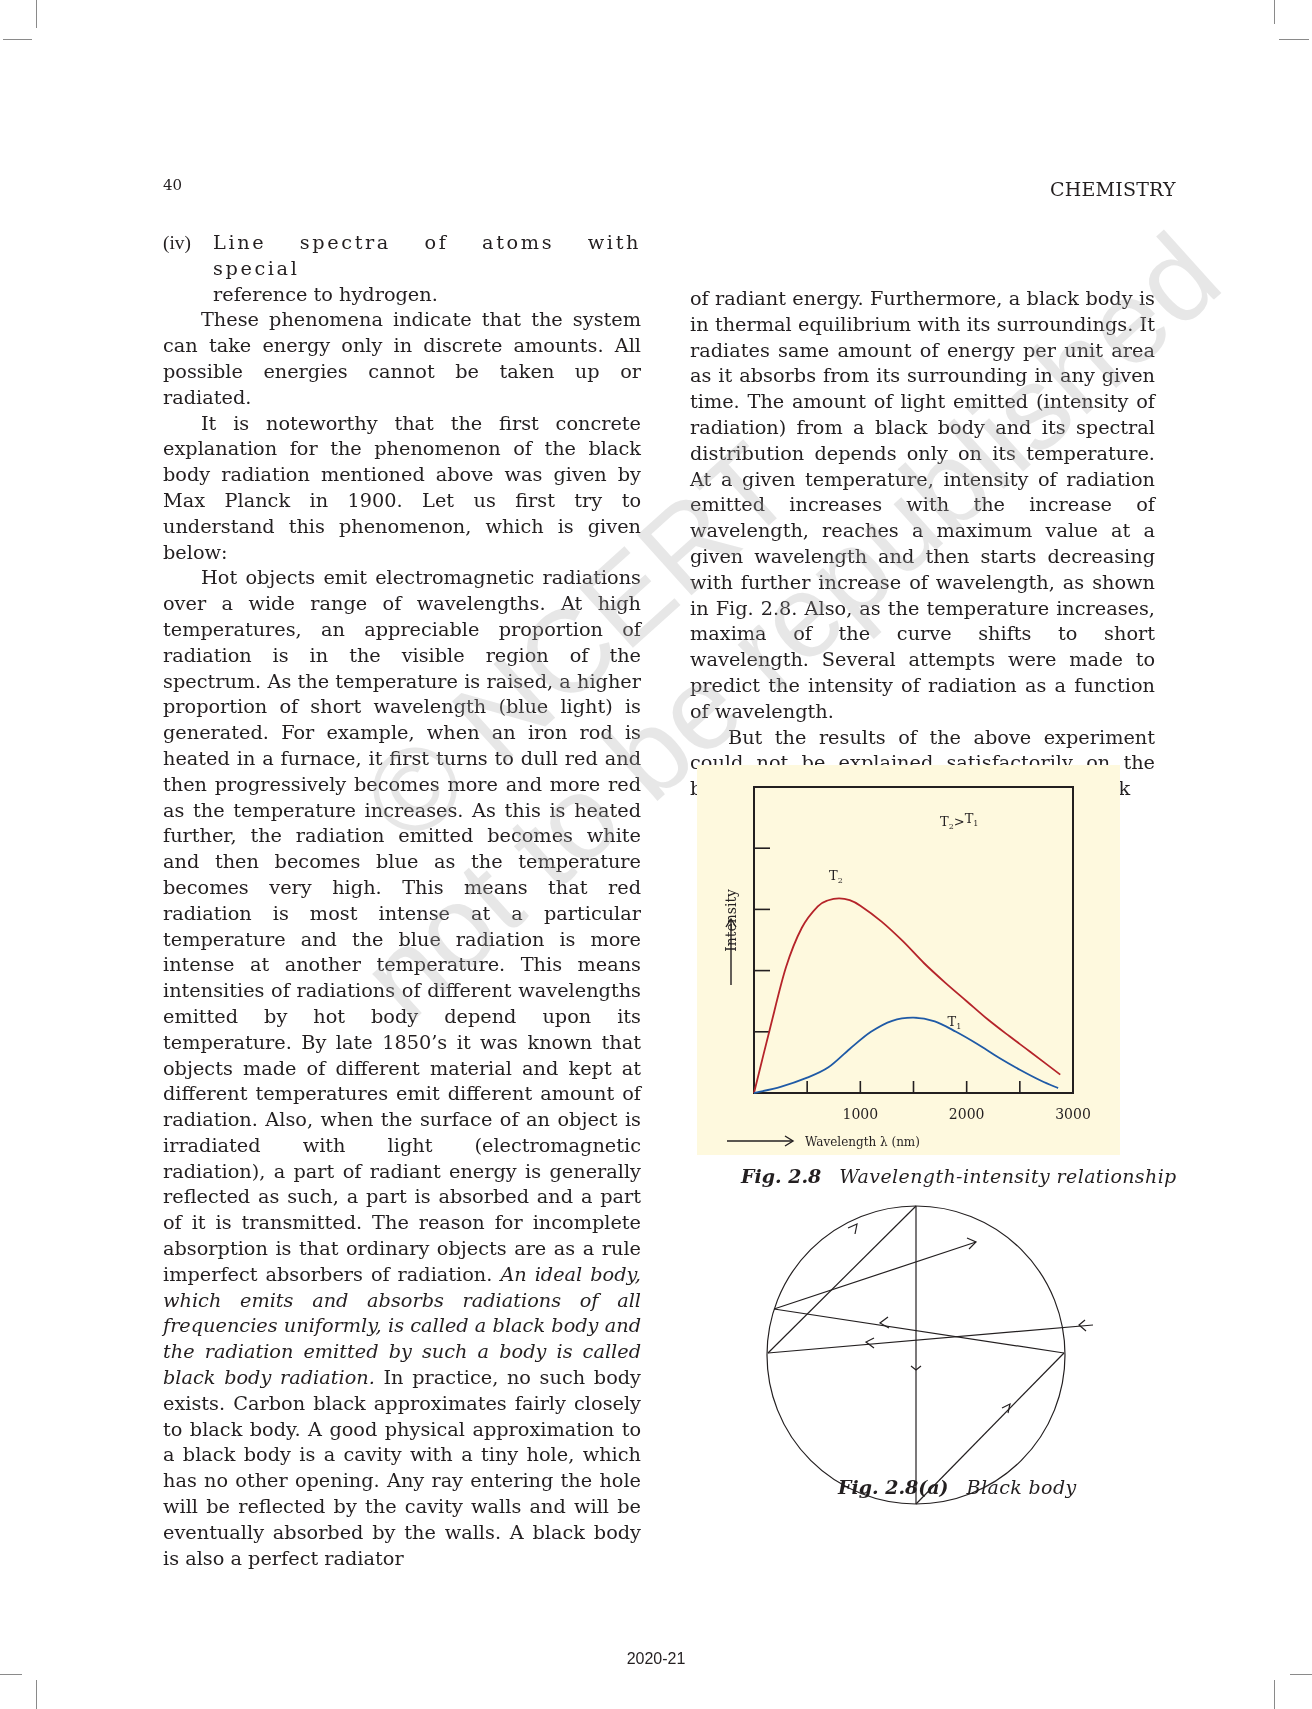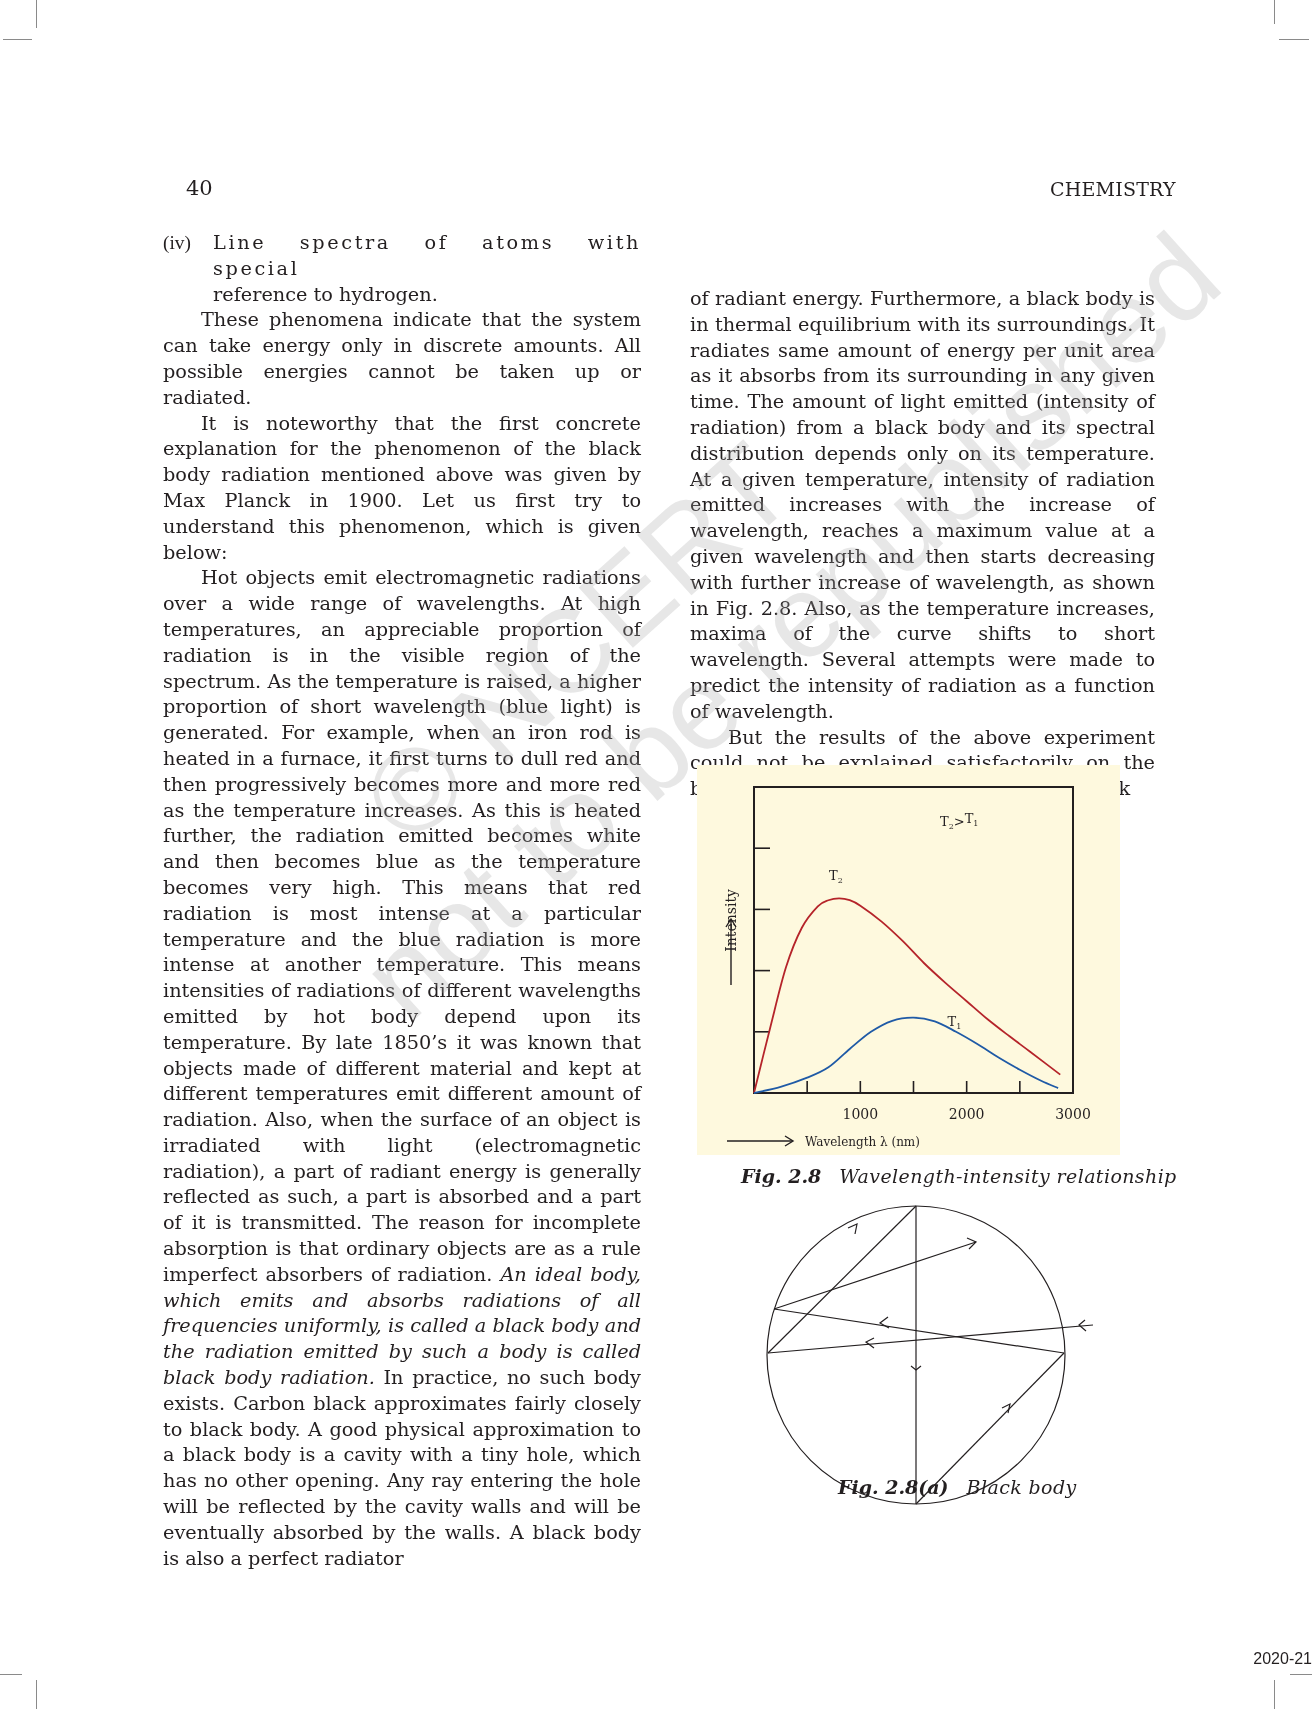--- a/index.html
+++ b/index.html
@@ -1,21 +1,21 @@
 <!DOCTYPE html>
 <html><head>
 <meta charset="utf-8">
 <style>
   html, body { margin:0; padding:0; background:#ffffff; }
   body { width:1312px; height:1709px; position:relative; overflow:hidden;
          font-family:"DejaVu Serif", serif; color:#231f20; }
   .crop { position:absolute; background:#8a8a8a; }
-  .page-num { position:absolute; left:163px; top:176px; font-size:21px;margin-left:23px; }
+  .page-num { position:absolute; left:163px; top:176px; font-size:15px; }
   .running-head { position:absolute; left:1050px; top:178px; font-size:19px; letter-spacing:0.2px; }
-  .footer { position:absolute; left:0; width:1312px; top:1650px; text-align:right;
+  .footer { position:absolute; left:0; width:1312px; top:1650px; text-align:center;
             font-family:"Liberation Sans", sans-serif; font-size:16px; }
   .col { position:absolute; font-size:19.3px; line-height:25.8px; text-align:justify; }
   .col-left { left:163px; top:230px; width:478px; }
   .col-right { left:690px; top:246px; width:465px;margin-top:40px; }
   .col p { margin:0; }
   .indent { text-indent:38px; }
   .item { display:flex; }
   .item .marker { width:50px; flex:none; font-family:"Liberation Serif", serif; }
   .item .body { flex:1; }
   .wider { letter-spacing:2.6px; word-spacing:6px; }

